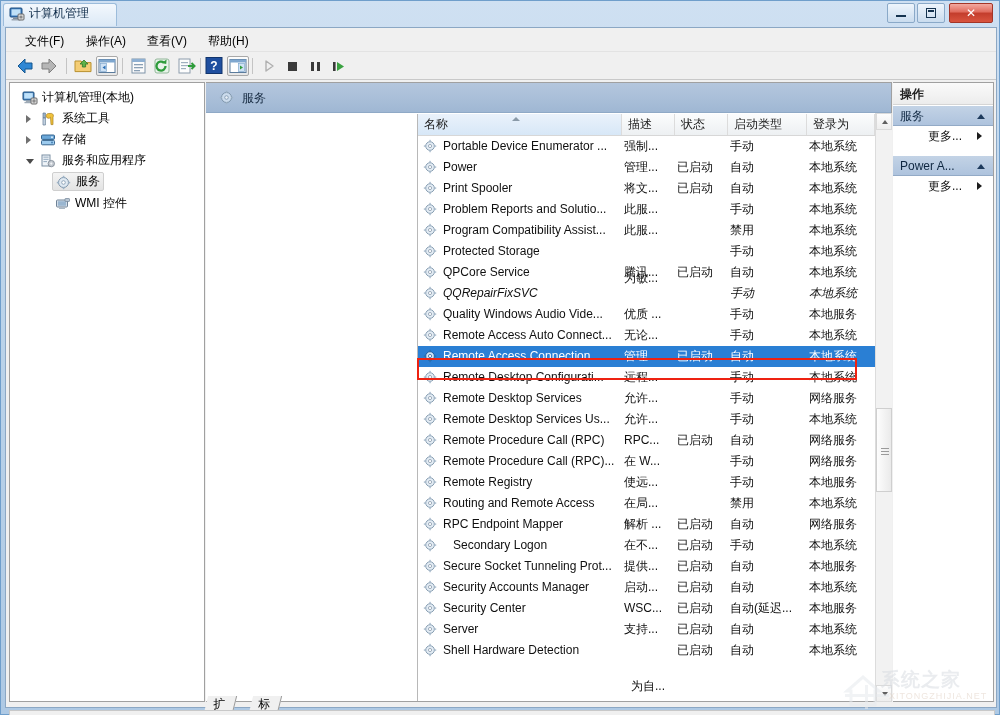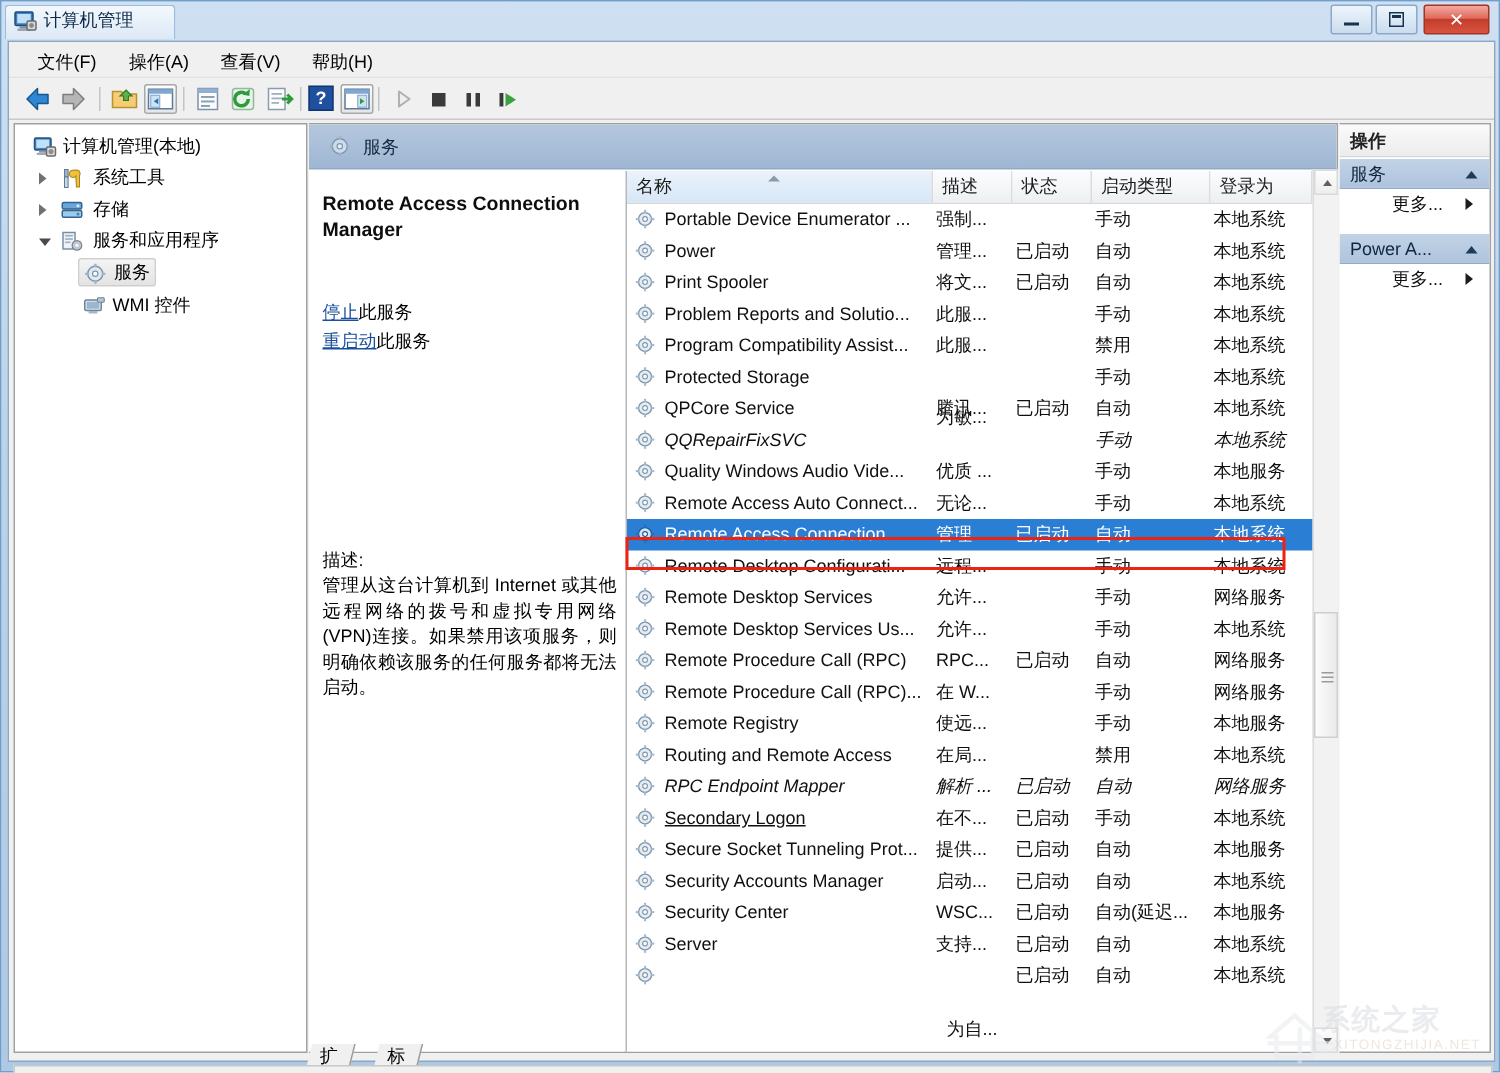--- a/index.html
+++ b/index.html
@@ -672,33 +672,20 @@
               <rect x="6.8" y="0.8" width="1.6" height="2.3"></rect>
               <rect x="6.8" y="11.9" width="1.6" height="2.3"></rect>
               <rect x="0.8" y="6.8" width="2.3" height="1.6"></rect>
               <rect x="11.9" y="6.8" width="2.3" height="1.6"></rect>
             </g>
           </svg>
         </div>
         <div id="center-head-text">服务</div>
       </div>
 
-      <div id="detail">
-        <div id="detail-title">Remote Access Connection Manager</div>
-
-        <div class="detail-link-line" style="top:86px">
-          <span class="dlink">停止</span><span>此服务</span>
-        </div>
-        <div class="detail-link-line" style="top:105px">
-          <span class="dlink">重启动</span><span>此服务</span>
-        </div>
-
-        <div id="detail-desc-label">描述:</div>
-        <div id="detail-desc">管理从这台计算机到 Internet 或其他远程网络的拨号和虚拟专用网络(VPN)连接。如果禁用该项服务，则明确依赖该服务的任何服务都将无法启动。</div>
-      </div>
 
       <div id="list-wrap">
 
         <div id="list-head">
           <div class="colhead sorted" style="left:0px; width:204px">
             <span>名称</span>
             <span class="sort-arrow" style="left:94px"></span>
           </div>
           <div class="colhead" style="left:204px; width:53px">
             <span>描述</span>
@@ -1015,21 +1002,21 @@
                     <rect x="0.9" y="6.8" width="2.2" height="1.5"></rect>
                     <rect x="11.9" y="6.8" width="2.2" height="1.5"></rect>
                   </g>
                 </svg></div>
               <div class="cell" style="left: 25px; width: 178px;">Routing and Remote Access</div>
               <div class="cell" style="left: 206px; width: 50px;">在局...</div>
               <div class="cell" style="left: 259px; width: 50px;"></div>
               <div class="cell" style="left: 312px; width: 76px;">禁用</div>
               <div class="cell" style="left: 391px; width: 70px;">本地系统</div>
             </div>
-            <div class="row" style="top: 378px; font-style: italic;">
+            <div class="row" style="top: 378px;">
               <div class="rowicon"><svg width="15" height="15" viewBox="0 0 16 16">
                   <circle cx="7.5" cy="7.5" r="4.6" fill="#e4edf5" stroke="#7f96ac" stroke-width="1"></circle>
                   <circle cx="7.5" cy="7.5" r="1.7" fill="#ffffff" stroke="#8496a8" stroke-width=".8"></circle>
                   <g fill="#a6b9cb">
                     <rect x="6.8" y="0.9" width="1.5" height="2.2"></rect>
                     <rect x="6.8" y="11.9" width="1.5" height="2.2"></rect>
                     <rect x="0.9" y="6.8" width="2.2" height="1.5"></rect>
                     <rect x="11.9" y="6.8" width="2.2" height="1.5"></rect>
                   </g>
                 </svg></div>
@@ -1043,21 +1030,21 @@
               <div class="rowicon"><svg width="15" height="15" viewBox="0 0 16 16">
                   <circle cx="7.5" cy="7.5" r="4.6" fill="#e4edf5" stroke="#7f96ac" stroke-width="1"></circle>
                   <circle cx="7.5" cy="7.5" r="1.7" fill="#ffffff" stroke="#8496a8" stroke-width=".8"></circle>
                   <g fill="#a6b9cb">
                     <rect x="6.8" y="0.9" width="1.5" height="2.2"></rect>
                     <rect x="6.8" y="11.9" width="1.5" height="2.2"></rect>
                     <rect x="0.9" y="6.8" width="2.2" height="1.5"></rect>
                     <rect x="11.9" y="6.8" width="2.2" height="1.5"></rect>
                   </g>
                 </svg></div>
-              <div class="cell" style="left: 25px; width: 178px; text-decoration: underline;">Secondary Logon</div>
+              <div class="cell" style="left: 35px; width: 178px;">Secondary Logon</div>
               <div class="cell" style="left: 206px; width: 50px;">在不...</div>
               <div class="cell" style="left: 259px; width: 50px;">已启动</div>
               <div class="cell" style="left: 312px; width: 76px;">手动</div>
               <div class="cell" style="left: 391px; width: 70px;">本地系统</div>
             </div>
             <div class="row" style="top: 420px;">
               <div class="rowicon"><svg width="15" height="15" viewBox="0 0 16 16">
                   <circle cx="7.5" cy="7.5" r="4.6" fill="#e4edf5" stroke="#7f96ac" stroke-width="1"></circle>
                   <circle cx="7.5" cy="7.5" r="1.7" fill="#ffffff" stroke="#8496a8" stroke-width=".8"></circle>
                   <g fill="#a6b9cb">
@@ -1128,20 +1115,21 @@
               <div class="rowicon"><svg width="15" height="15" viewBox="0 0 16 16">
                   <circle cx="7.5" cy="7.5" r="4.6" fill="#e4edf5" stroke="#7f96ac" stroke-width="1"></circle>
                   <circle cx="7.5" cy="7.5" r="1.7" fill="#ffffff" stroke="#8496a8" stroke-width=".8"></circle>
                   <g fill="#a6b9cb">
                     <rect x="6.8" y="0.9" width="1.5" height="2.2"></rect>
                     <rect x="6.8" y="11.9" width="1.5" height="2.2"></rect>
                     <rect x="0.9" y="6.8" width="2.2" height="1.5"></rect>
                     <rect x="11.9" y="6.8" width="2.2" height="1.5"></rect>
                   </g>
                 </svg></div>
+              <div class="cell" style="left: 25px; width: 178px;">Shell Hardware Detection</div>
               <div class="cell" style="left: 213px; width: 50px; margin-top: 36px;">为自...</div>
               <div class="cell" style="left: 259px; width: 50px;">已启动</div>
               <div class="cell" style="left: 312px; width: 76px;">自动</div>
               <div class="cell" style="left: 391px; width: 70px;">本地系统</div>
             </div>
           </div>
       </div>
 
     </div>
 

